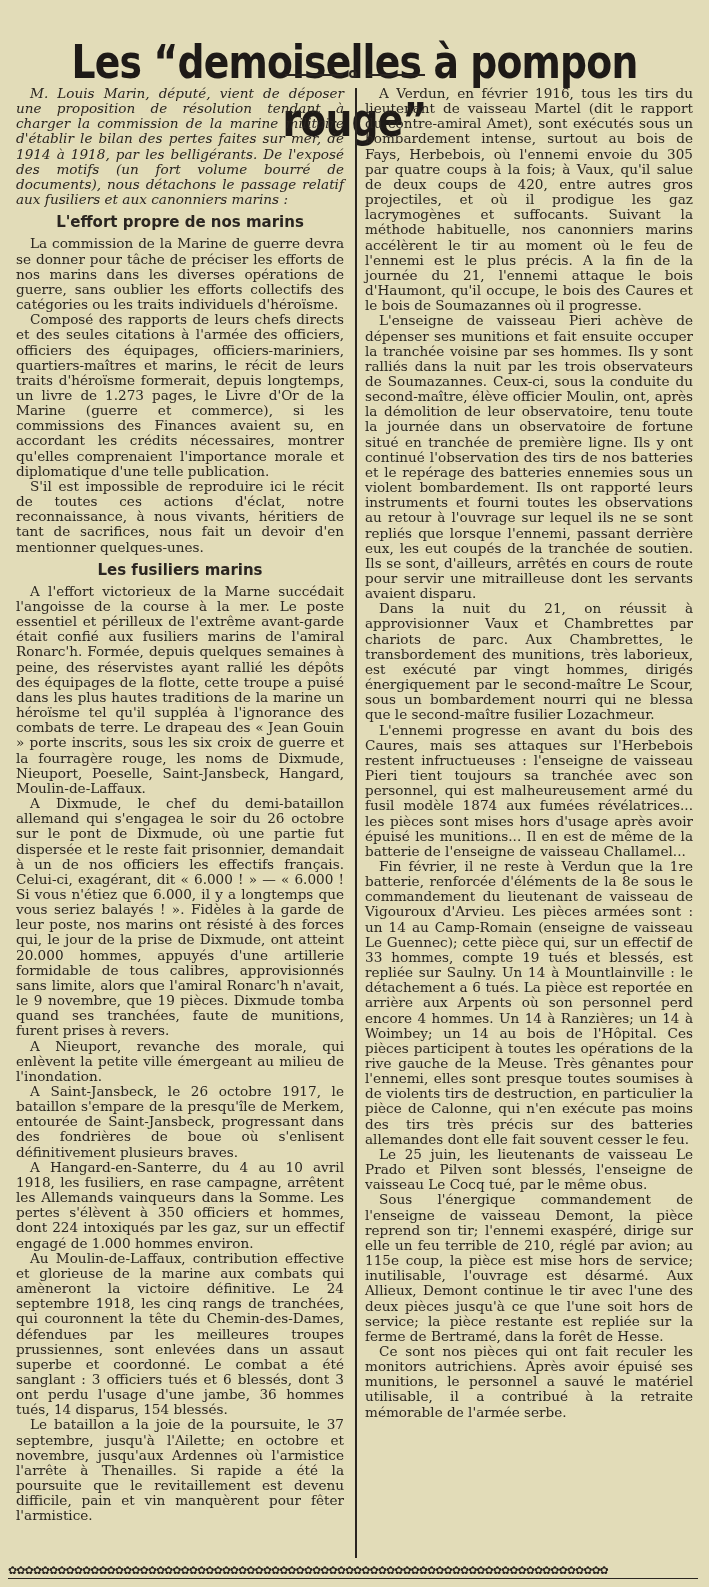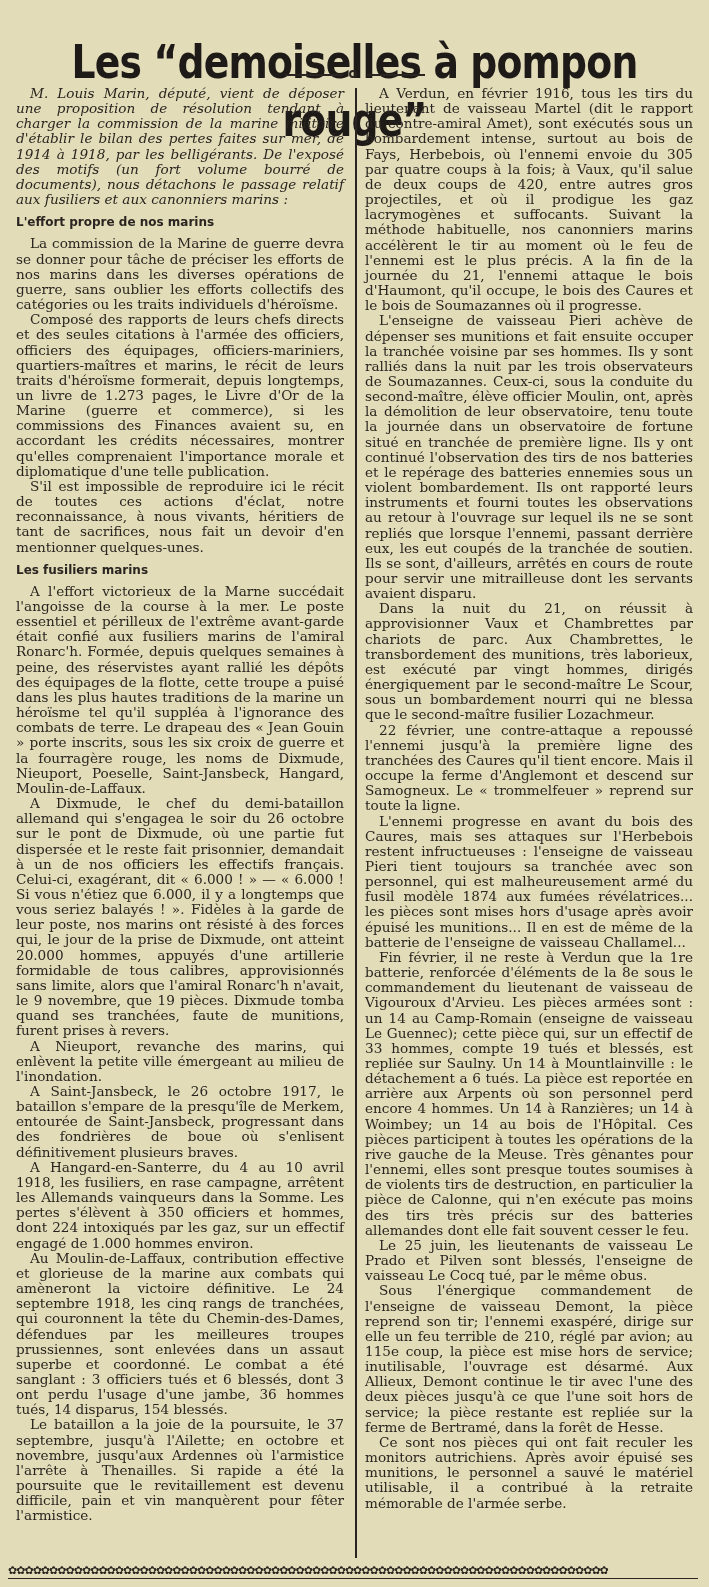--- a/index.html
+++ b/index.html
@@ -26,22 +26,22 @@
   .col {
     position: absolute; top: 86px; font-size: 13.6px; line-height: 15.15px;
     text-align: justify; hyphens: manual;
   }
   .col.left { left: 16px; width: 328px; }
   .col.right { left: 365px; width: 328px; }
   .divider { position: absolute; left: 355px; top: 88px; width: 2px; height: 1470px; background: #2a2520; }
   p { margin: 0; text-indent: 14px; }
   .intro { font-style: italic; }
   .subhead {
-    font-family: "DejaVu Sans", sans-serif; font-weight: bold; text-align: left;
-    font-size: 12px; margin: 8px 0 6px 0; text-indent: 0;
+    font-family: "DejaVu Sans", sans-serif; font-weight: bold; text-align: center;
+    font-size: 15px; margin: 8px 0 6px 0; text-indent: 0;
   }
   .footer-border {
     position: absolute; left: 8px; top: 1564px; width: 690px; height: 14px;
     font-size: 11px; line-height: 14px; letter-spacing: -1px; overflow: hidden; white-space: nowrap;
     border-bottom: 1px solid #2a2520; color: #2a2520;
   }
 </style>
 </head>
 <body>
 
@@ -57,35 +57,34 @@
     <p class="intro">M. Louis Marin, député, vient de déposer une proposition de résolution tendant à charger la commission de la marine militaire d'établir le bilan des pertes faites sur mer, de 1914 à 1918, par les belligérants. De l'exposé des motifs (un fort volume bourré de documents), nous détachons le passage relatif aux fusiliers et aux canonniers marins :</p>
 
     <div class="subhead">L'effort propre de nos marins</div>
     <p>La commission de la Marine de guerre devra se donner pour tâche de préciser les efforts de nos marins dans les diverses opérations de guerre, sans oublier les efforts collectifs des catégories ou les traits individuels d'héroïsme.</p>
     <p>Composé des rapports de leurs chefs directs et des seules citations à l'armée des officiers, officiers des équipages, officiers-mariniers, quartiers-maîtres et marins, le récit de leurs traits d'héroïsme formerait, depuis longtemps, un livre de 1.273 pages, le Livre d'Or de la Marine (guerre et commerce), si les commissions des Finances avaient su, en accordant les crédits nécessaires, montrer qu'elles comprenaient l'importance morale et diplomatique d'une telle publication.</p>
     <p>S'il est impossible de reproduire ici le récit de toutes ces actions d'éclat, notre reconnaissance, à nous vivants, héritiers de tant de sacrifices, nous fait un devoir d'en mentionner quelques-unes.</p>
 
     <div class="subhead">Les fusiliers marins</div>
     <p>A l'effort victorieux de la Marne succédait l'angoisse de la course à la mer. Le poste essentiel et périlleux de l'extrême avant-garde était confié aux fusiliers marins de l'amiral Ronarc'h. Formée, depuis quelques semaines à peine, des réservistes ayant rallié les dépôts des équipages de la flotte, cette troupe a puisé dans les plus hautes traditions de la marine un héroïsme tel qu'il suppléa à l'ignorance des combats de terre. Le drapeau des « Jean Gouin » porte inscrits, sous les six croix de guerre et la fourragère rouge, les noms de Dixmude, Nieuport, Poeselle, Saint-Jansbeck, Hangard, Moulin-de-Laffaux.</p>
     <p>A Dixmude, le chef du demi-bataillon allemand qui s'engagea le soir du 26 octobre sur le pont de Dixmude, où une partie fut dispersée et le reste fait prisonnier, demandait à un de nos officiers les effectifs français. Celui-ci, exagérant, dit « 6.000 ! » — « 6.000 ! Si vous n'étiez que 6.000, il y a longtemps que vous seriez balayés ! ». Fidèles à la garde de leur poste, nos marins ont résisté à des forces qui, le jour de la prise de Dixmude, ont atteint 20.000 hommes, appuyés d'une artillerie formidable de tous calibres, approvisionnés sans limite, alors que l'amiral Ronarc'h n'avait, le 9 novembre, que 19 pièces. Dixmude tomba quand ses tranchées, faute de munitions, furent prises à revers.</p>
-    <p>A Nieuport, revanche des marins, qui enlèvent la petite ville émergeant au milieu de l'inondation.</p>
+    <p>A Nieuport, revanche des morale, qui enlèvent la petite ville émergeant au milieu de l'inondation.</p>
     <p>A Saint-Jansbeck, le 26 octobre 1917, le bataillon s'empare de la presqu'île de Merkem, entourée de Saint-Jansbeck, progressant dans des fondrières de boue où s'enlisent définitivement plusieurs braves.</p>
     <p>A Hangard-en-Santerre, du 4 au 10 avril 1918, les fusiliers, en rase campagne, arrêtent les Allemands vainqueurs dans la Somme. Les pertes s'élèvent à 350 officiers et hommes, dont 224 intoxiqués par les gaz, sur un effectif engagé de 1.000 hommes environ.</p>
     <p>Au Moulin-de-Laffaux, contribution effective et glorieuse de la marine aux combats qui amèneront la victoire définitive. Le 24 septembre 1918, les cinq rangs de tranchées, qui couronnent la tête du Chemin-des-Dames, défendues par les meilleures troupes prussiennes, sont enlevées dans un assaut superbe et coordonné. Le combat a été sanglant : 3 officiers tués et 6 blessés, dont 3 ont perdu l'usage d'une jambe, 36 hommes tués, 14 disparus, 154 blessés.</p>
     <p>Le bataillon a la joie de la poursuite, le 37 septembre, jusqu'à l'Ailette; en octobre et novembre, jusqu'aux Ardennes où l'armistice l'arrête à Thenailles. Si rapide a été la poursuite que le revitaillement est devenu difficile, pain et vin manquèrent pour fêter l'armistice.</p>
 
   </div>
 
   <div class="divider"></div>
 
   <div class="col right">
     <p>A Verdun, en février 1916, tous les tirs du lieutenant de vaisseau Martel (dit le rapport du contre-amiral Amet), sont exécutés sous un bombardement intense, surtout au bois de Fays, Herbebois, où l'ennemi envoie du 305 par quatre coups à la fois; à Vaux, qu'il salue de deux coups de 420, entre autres gros projectiles, et où il prodigue les gaz lacrymogènes et suffocants. Suivant la méthode habituelle, nos canonniers marins accélèrent le tir au moment où le feu de l'ennemi est le plus précis. A la fin de la journée du 21, l'ennemi attaque le bois d'Haumont, qu'il occupe, le bois des Caures et le bois de Soumazannes où il progresse.</p>
     <p>L'enseigne de vaisseau Pieri achève de dépenser ses munitions et fait ensuite occuper la tranchée voisine par ses hommes. Ils y sont ralliés dans la nuit par les trois observateurs de Soumazannes. Ceux-ci, sous la conduite du second-maître, élève officier Moulin, ont, après la démolition de leur observatoire, tenu toute la journée dans un observatoire de fortune situé en tranchée de première ligne. Ils y ont continué l'observation des tirs de nos batteries et le repérage des batteries ennemies sous un violent bombardement. Ils ont rapporté leurs instruments et fourni toutes les observations au retour à l'ouvrage sur lequel ils ne se sont repliés que lorsque l'ennemi, passant derrière eux, les eut coupés de la tranchée de soutien. Ils se sont, d'ailleurs, arrêtés en cours de route pour servir une mitrailleuse dont les servants avaient disparu.</p>
     <p>Dans la nuit du 21, on réussit à approvisionner Vaux et Chambrettes par chariots de parc. Aux Chambrettes, le transbordement des munitions, très laborieux, est exécuté par vingt hommes, dirigés énergiquement par le second-maître Le Scour, sous un bombardement nourri qui ne blessa que le second-maître fusilier Lozachmeur.</p>
-    <p>22 février, une contre-attaque a repoussé l'ennemi jusqu'à la première ligne des tranchées des Caures qu'il tient encore. Mais il occupe la ferme d'Anglemont et descend sur Samogneux. Le « trommelfeuer » reprend sur toute la ligne.</p>
     <p>L'ennemi progresse en avant du bois des Caures, mais ses attaques sur l'Herbebois restent infructueuses : l'enseigne de vaisseau Pieri tient toujours sa tranchée avec son personnel, qui est malheureusement armé du fusil modèle 1874 aux fumées révélatrices... les pièces sont mises hors d'usage après avoir épuisé les munitions... Il en est de même de la batterie de l'enseigne de vaisseau Challamel...</p>
     <p>Fin février, il ne reste à Verdun que la 1re batterie, renforcée d'éléments de la 8e sous le commandement du lieutenant de vaisseau de Vigouroux d'Arvieu. Les pièces armées sont : un 14 au Camp-Romain (enseigne de vaisseau Le Guennec); cette pièce qui, sur un effectif de 33 hommes, compte 19 tués et blessés, est repliée sur Saulny. Un 14 à Mountlainville : le détachement a 6 tués. La pièce est reportée en arrière aux Arpents où son personnel perd encore 4 hommes. Un 14 à Ranzières; un 14 à Woimbey; un 14 au bois de l'Hôpital. Ces pièces participent à toutes les opérations de la rive gauche de la Meuse. Très gênantes pour l'ennemi, elles sont presque toutes soumises à de violents tirs de destruction, en particulier la pièce de Calonne, qui n'en exécute pas moins des tirs très précis sur des batteries allemandes dont elle fait souvent cesser le feu.</p>
     <p>Le 25 juin, les lieutenants de vaisseau Le Prado et Pilven sont blessés, l'enseigne de vaisseau Le Cocq tué, par le même obus.</p>
     <p>Sous l'énergique commandement de l'enseigne de vaisseau Demont, la pièce reprend son tir; l'ennemi exaspéré, dirige sur elle un feu terrible de 210, réglé par avion; au 115e coup, la pièce est mise hors de service; inutilisable, l'ouvrage est désarmé. Aux Allieux, Demont continue le tir avec l'une des deux pièces jusqu'à ce que l'une soit hors de service; la pièce restante est repliée sur la ferme de Bertramé, dans la forêt de Hesse.</p>
     <p>Ce sont nos pièces qui ont fait reculer les monitors autrichiens. Après avoir épuisé ses munitions, le personnel a sauvé le matériel utilisable, il a contribué à la retraite mémorable de l'armée serbe.</p>
 
   </div>
 
   <div class="footer-border">✿✿✿✿✿✿✿✿✿✿✿✿✿✿✿✿✿✿✿✿✿✿✿✿✿✿✿✿✿✿✿✿✿✿✿✿✿✿✿✿✿✿✿✿✿✿✿✿✿✿✿✿✿✿✿✿✿✿✿✿✿✿✿✿✿✿✿✿✿✿✿✿✿</div>
 </div>

